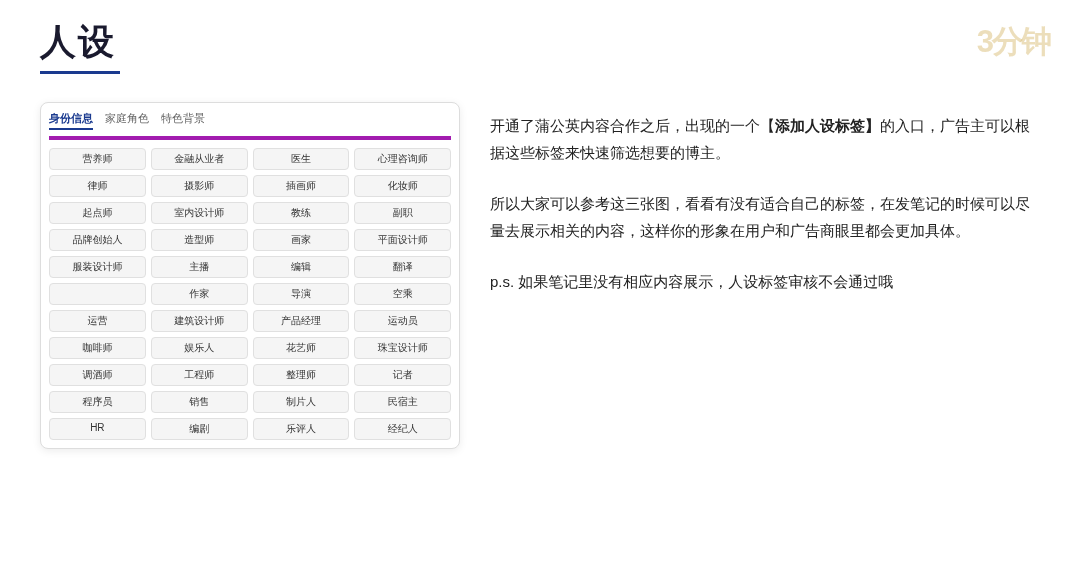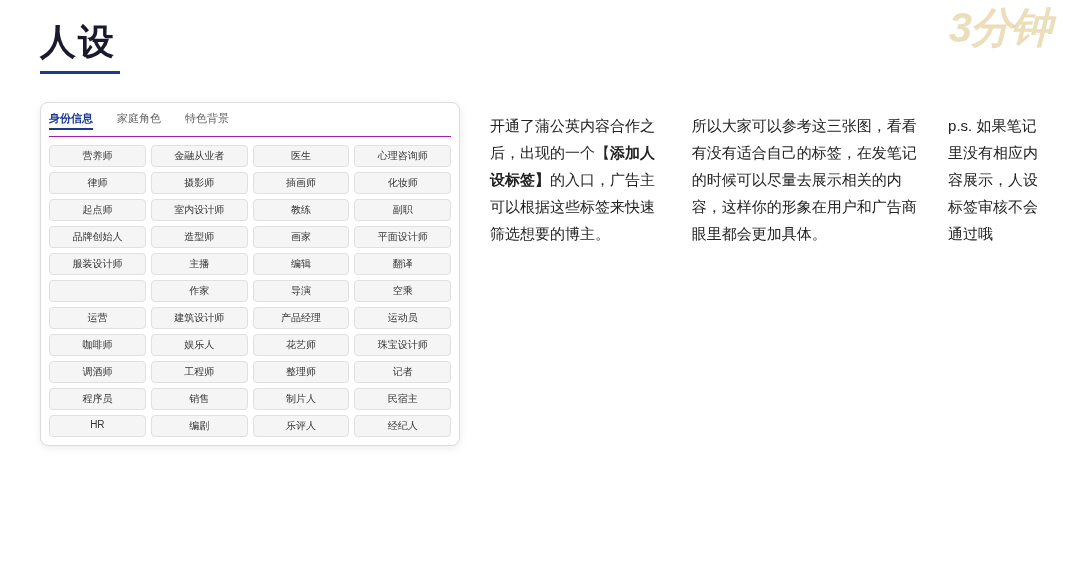--- a/index.html
+++ b/index.html
@@ -28,27 +28,26 @@
     .title-underline {
       width: 80px;
       height: 3px;
       background: #1a3a8f;
       margin-top: 4px;
     }
 
     
     .watermark {
       position: absolute;
-      top: 0;
+      top: 21px;
       right: 30px;
-      font-size: 42px;
+      font-size: 31px;
       font-weight: 900;
       color: rgba(200,160,60,0.35);
       letter-spacing: -2px;
-      font-style: italic;
     }
 
     
     .main-content {
       display: flex;
       flex-direction: row;
       padding: 18px 40px 10px 40px;
       gap: 30px;
       height: calc(582px - 80px);
     }
@@ -66,22 +65,22 @@
       background: #fff;
       border: 1px solid #ddd;
       border-radius: 8px;
       padding: 10px;
       box-shadow: 0 2px 8px rgba(0,0,0,0.08);
     }
 
     
     .card-tabs {
       display: flex;
-      gap: 24px;
-      border-bottom: 1px solid #a21caf;
+      gap: 12px;
+      border-bottom: 4px solid #a21caf;
       padding-bottom: 6px;
       margin-bottom: 8px;
     }
     .tab-item {
       font-size: 11px;
       color: #666;
       cursor: pointer;
       padding-bottom: 2px;
     }
     .tab-item.active {
@@ -103,21 +102,21 @@
       color: #333;
       padding: 3px 6px;
       text-align: center;
       white-space: nowrap;
     }
 
     
     .right-panel {
       flex: 1;
       display: flex;
-      flex-direction: row;
+      flex-direction: column;
       justify-content: flex-start;
       padding-top: 10px;
       gap: 24px;
     }
     .right-text-block {
       font-size: 15px;
       color: #222;
       line-height: 1.8;
     }
     .highlight {

